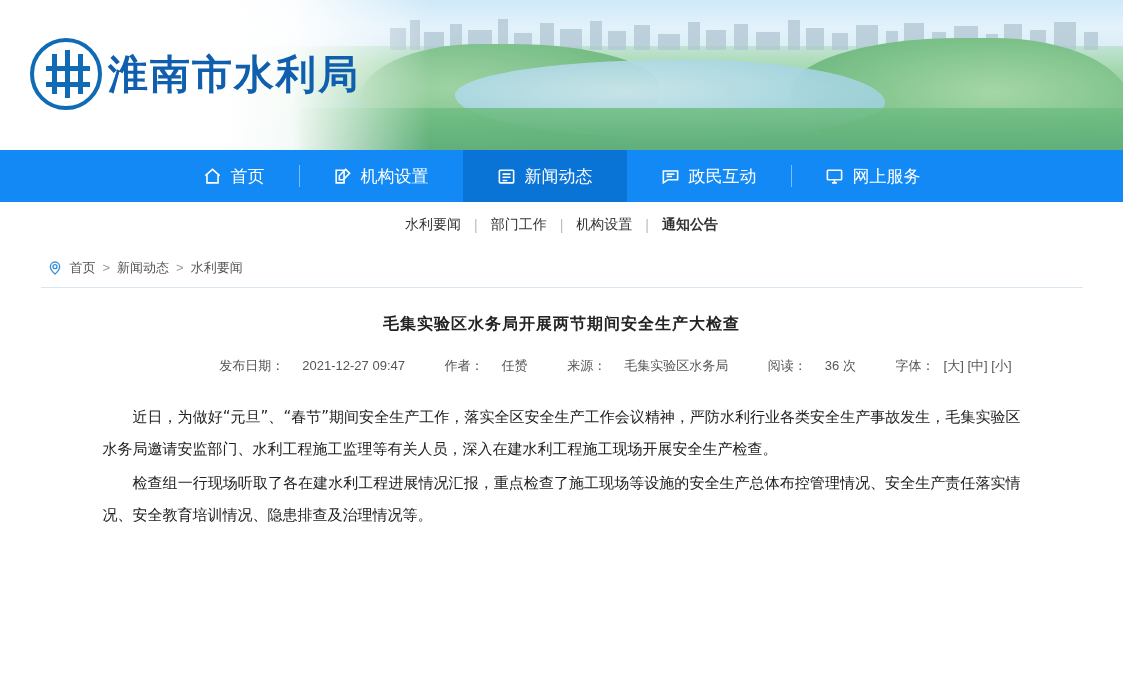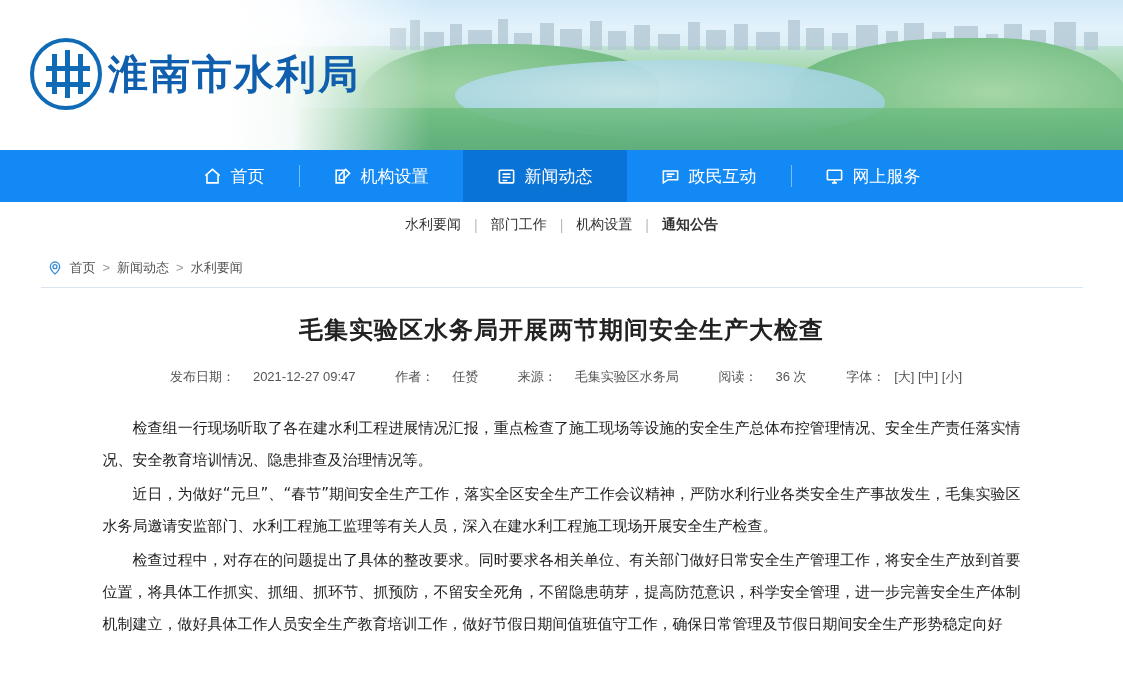--- a/index.html
+++ b/index.html
@@ -173,29 +173,29 @@
   }
   .crumb .pin { width: 16px; height: 16px; display: inline-flex; }
   .crumb a { color: #555; text-decoration: none; cursor: pointer; }
   .crumb .sepc { color: #999; }
 
   .article {
     padding: 26px 62px 0 62px;
   }
   .article h1 {
     text-align: center;
-    font-size: 24px;
+    font-size: 16px;
     font-weight: bold;
     color: #222;
     letter-spacing: 1px;
     margin-bottom: 22px;
     font-family: "DejaVu Sans", sans-serif;
   }
   .meta {
-    text-align: center;
+    text-align: right;
     font-size: 13px;
     color: #555;
     margin-bottom: 26px;
   }
   .meta span { margin: 0 9px; }
   .meta .fs a { color: #555; text-decoration: none; cursor: pointer; }
 
   .body-text {
     font-size: 15px;
     line-height: 32px;
@@ -340,21 +340,20 @@
 
       <div class="meta">
         <span><span>发布日期：</span><span>2021-12-27 09:47</span></span>
         <span><span>作者：</span><span>任赟</span></span>
         <span><span>来源：</span><span>毛集实验区水务局</span></span>
         <span><span>阅读：</span><span>36 次</span></span>
         <span class="fs"><span>字体：</span><a>[大]</a> <a>[中]</a> <a>[小]</a></span>
       </div>
 
       <div class="body-text">
+        <p>近日，为做好“元旦”、“春节”期间安全生产工作，落实全区安全生产工作会议精神，严防水利行业各类安全生产事故发生，毛集实验区水务局邀请安监部门、水利工程施工监理等有关人员，深入在建水利工程施工现场开展安全生产检查。</p>
         <p>检查组一行现场听取了各在建水利工程进展情况汇报，重点检查了施工现场等设施的安全生产总体布控管理情况、安全生产责任落实情况、安全教育培训情况、隐患排查及治理情况等。</p>
-        <p>近日，为做好“元旦”、“春节”期间安全生产工作，落实全区安全生产工作会议精神，严防水利行业各类安全生产事故发生，毛集实验区水务局邀请安监部门、水利工程施工监理等有关人员，深入在建水利工程施工现场开展安全生产检查。</p>
-        <p>检查过程中，对存在的问题提出了具体的整改要求。同时要求各相关单位、有关部门做好日常安全生产管理工作，将安全生产放到首要位置，将具体工作抓实、抓细、抓环节、抓预防，不留安全死角，不留隐患萌芽，提高防范意识，科学安全管理，进一步完善安全生产体制机制建立，做好具体工作人员安全生产教育培训工作，做好节假日期间值班值守工作，确保日常管理及节假日期间安全生产形势稳定向好</p>
       </div>
 
     </div>
 
   </div>
 </div>
 
 </body></html>

